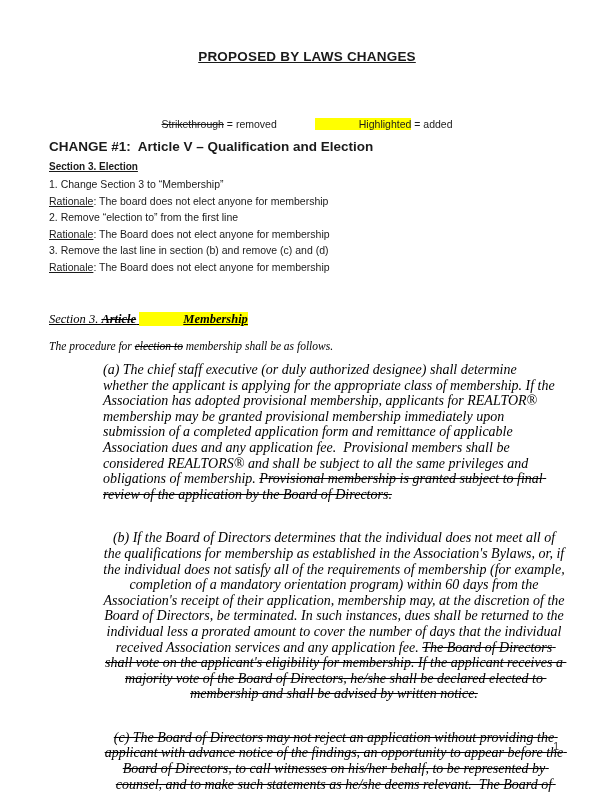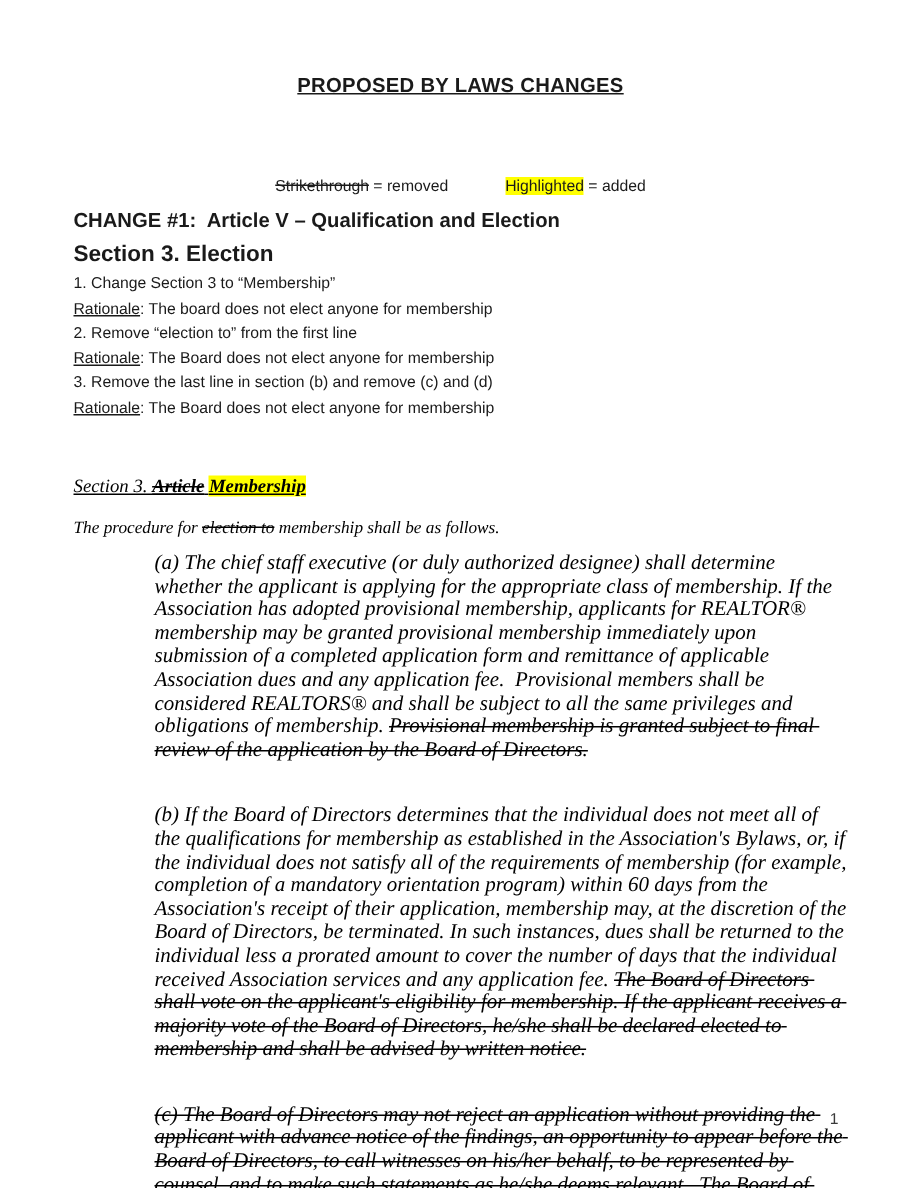--- a/index.html
+++ b/index.html
@@ -16,44 +16,44 @@
   .doc-title{
     text-align:center;font-weight:700;font-size:13.5px;
     text-decoration:underline;letter-spacing:.2px;white-space:pre-wrap;
   }
   .legend{
     display:flex;justify-content:center;gap:38px;
     font-size:10.5px;margin-top:7px;
   }
   .legend span{white-space:pre-wrap;margin-top:47px;}
   .strike{text-decoration:line-through;}
-  .hl{background:var(--hl,#ffff00);}
+  .hl{background:var(--hl,#ffff00);padding-left:44px;}
   .change-heading{font-weight:700;font-size:13.5px;margin-top:9px;white-space:pre-wrap;}
-  .section-heading{font-weight:700;font-size:15px;margin-top:7px;display:inline-block;}
+  .section-heading{font-weight:700;font-size:10px;margin-top:7px;text-decoration:underline;display:inline-block;}
   #changes-list{font-size:10.5px;margin-top:2px;}
   .change-item{}
   .change-item div{line-height:16.5px;white-space:pre-wrap;}
   .u{text-decoration:underline;}
   .revised-heading{
     margin-top:37px;font-family:"Liberation Serif",serif;font-style:italic;
     font-size:12.5px;color:#000;text-decoration:underline;display:inline-block;
   }
   .revised-heading .bold{font-weight:700;}
   .revised-heading .strike{text-decoration:underline line-through;}
   .intro{
     margin:13px 0 0;font-family:"Liberation Serif",serif;font-style:italic;
     font-size:11.5px;color:#000;white-space:pre-wrap;
   }
   .body-para{
     margin:10px 0 0 54px;width:462px;
     font-family:"Liberation Serif",serif;font-style:italic;
     font-size:14px;line-height:15.6px;color:#000;
     white-space:pre-wrap;
   }
-  .body-para + .body-para{margin-top:28px;}
+  .body-para + .body-para{margin-top:28px;text-align:center;}
   .page-number{
     position:absolute;right:53px;bottom:40px;
     font-size:10.5px;color:#3a3a3a;
   }
 </style>
 </head>
 <body>
 
 <div class="page">
 

